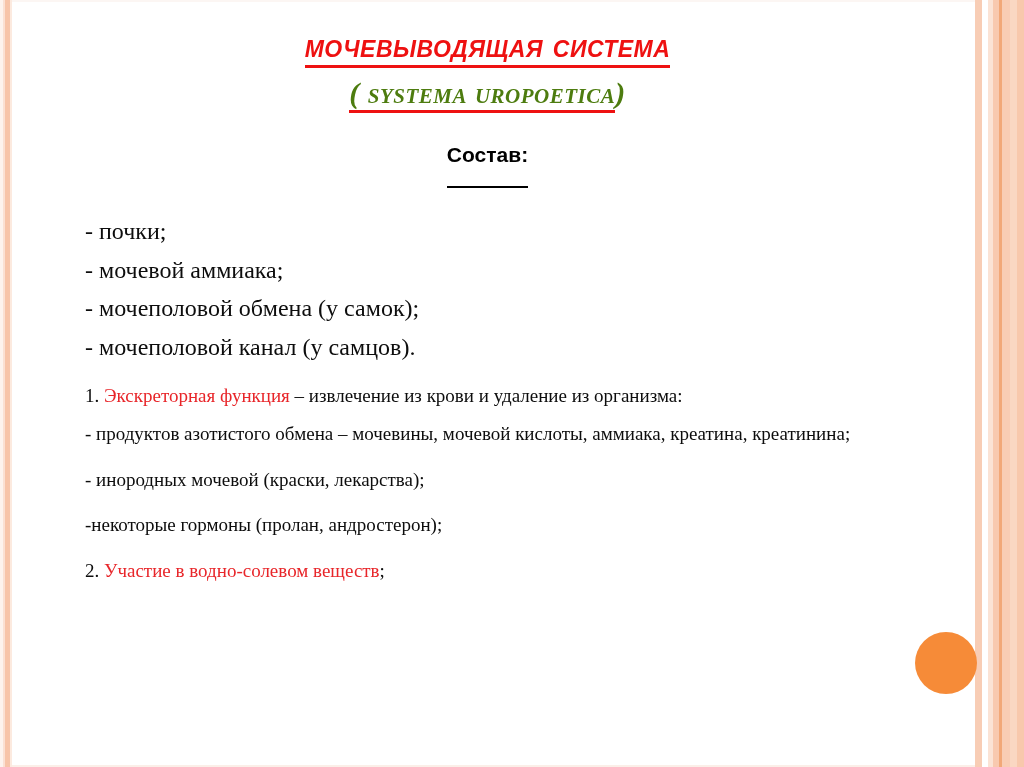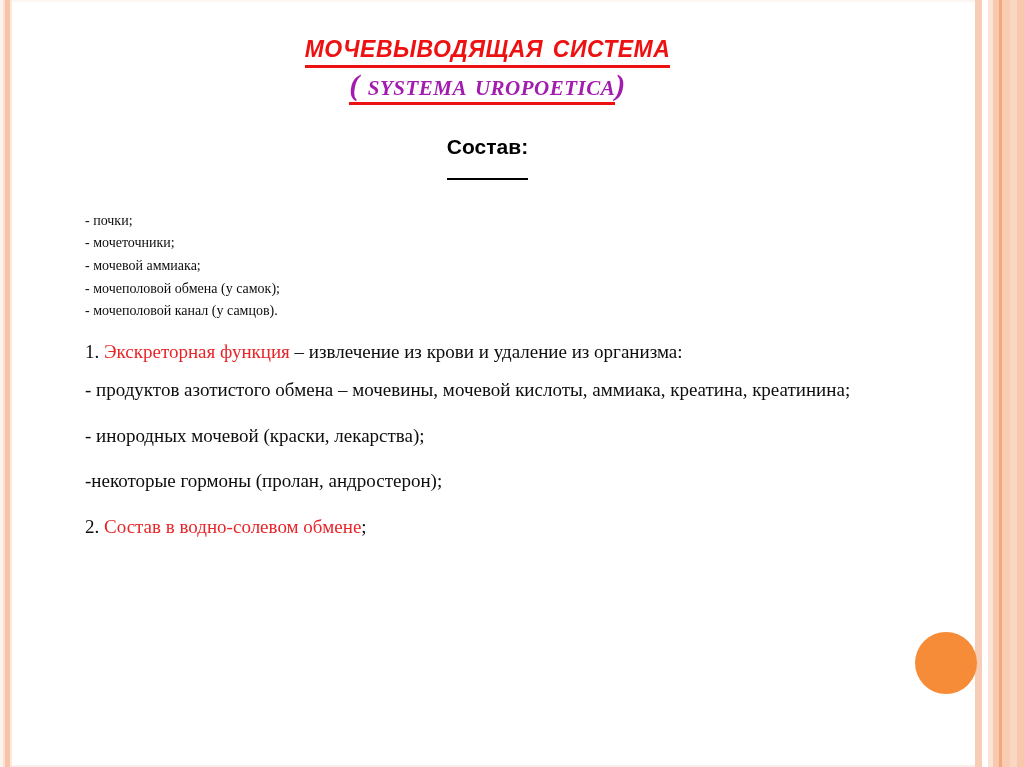--- a/index.html
+++ b/index.html
@@ -80,21 +80,22 @@
     font-size: 33px;
     font-variant: small-caps;
     text-transform: lowercase;
     letter-spacing: 0.5px;
     line-height: 1.08;
     display: inline-block;
     border-bottom: 3px solid #ee1111;
     padding-bottom: 1px;
   }
   .title-line-2-wrap {
-    color: #a21caf;
+    margin-top: 8px;
+    color: #4d7c0f;
     font-family: "Liberation Serif", "DejaVu Serif", serif;
     font-weight: bold;
     font-style: italic;
     font-size: 30px;
     letter-spacing: 0.5px;
   }
   .title-line-2-under {
     display: inline-block;
     border-bottom: 3px solid #ee1111;
     padding-bottom: 0px;
@@ -115,23 +116,23 @@
   }
   .section-heading span.hd {
     display: inline-block;
     border-bottom: 2px solid #000000;
     padding-bottom: 19px;
   }
   .heading-composition { margin-top: 30px; }
   .heading-functions   { margin-top: 42px; }
 
   .list-block {
-    margin-top: 30px;
+    margin-top: 24px;
     padding-left: 85px;
-    font-size: 14px;
+    font-size: 24px;
     line-height: 1.62;
     color: #0d0d0d;
   }
   .list-item { white-space: nowrap; }
 
   .para-block {
     margin-top: 10px;
     padding-left: 85px;
     padding-right: 54px;
     font-size: 19px;
@@ -179,36 +180,35 @@
       <span class="title-line-2-under">( systema uropoetica</span><span class="title-paren-close">)</span>
     </div>
   </div>
 
   <div class="section-heading heading-composition">
     <span class="hd">Состав:</span>
   </div>
 
   <div class="list-block">
     <div class="list-item">- почки;</div>
-    <div class="list-item">- мочеточники;</div>
     <div class="list-item">- мочевой аммиака;</div>
     <div class="list-item">- мочеполовой обмена (у самок);</div>
     <div class="list-item">- мочеполовой канал (у самцов).</div>
   </div>
 
 
   <div class="para-block">
 
     <p class="para"><span>1. </span><span class="red">Экскреторная функция</span><span> – извлечение из крови и удаление из организма:</span></p>
 
     <p class="para para-justify">- продуктов азотистого обмена  –  мочевины, мочевой кислоты, аммиака, креатина, креатинина;</p>
 
     <p class="para para-justify-2">- инородных мочевой (краски, лекарства);</p>
 
     <p class="para para-justify-2">-некоторые гормоны (пролан, андростерон);</p>
 
-    <p class="para para-justify-2"><span>2. </span><span class="red">Состав в водно-солевом обмене</span><span>;</span></p>
+    <p class="para para-justify-2"><span>2. </span><span class="red">Участие в водно-солевом веществ</span><span>;</span></p>
 
 
   </div>
 </div>
 
 <div class="circle-decor"></div>
 
 </body></html>

